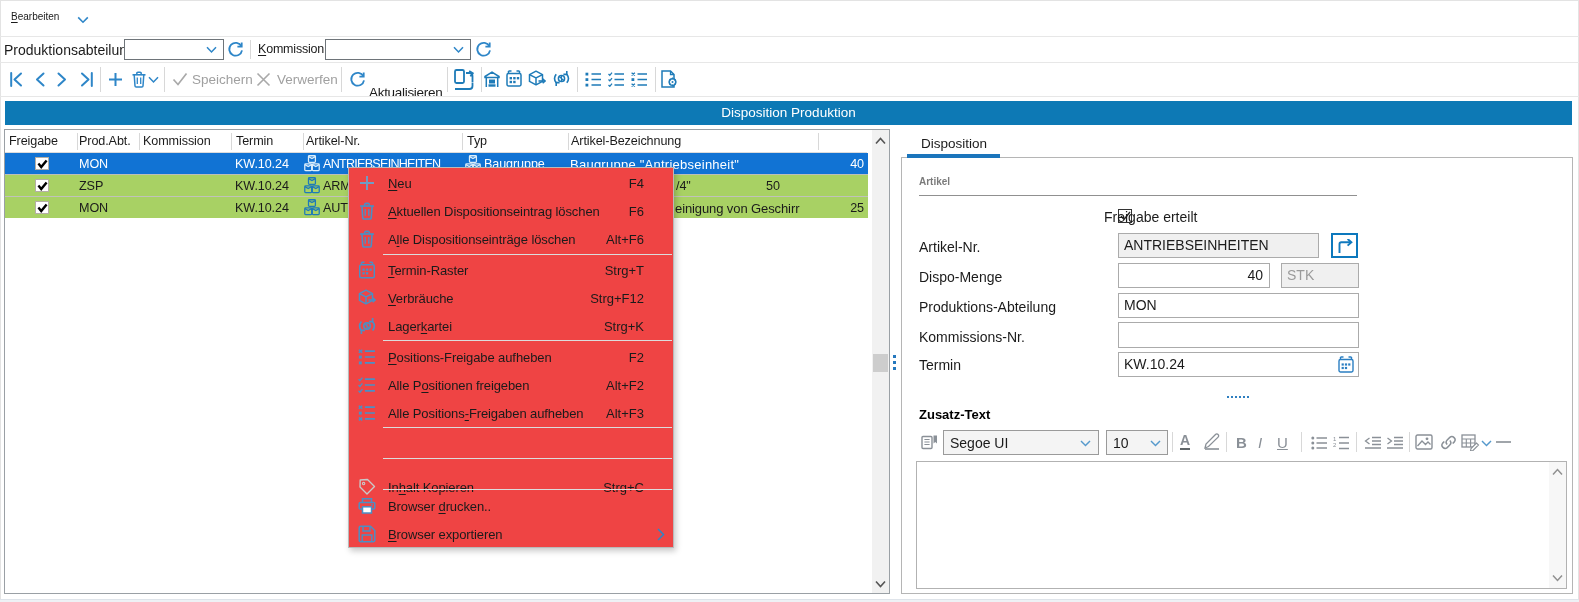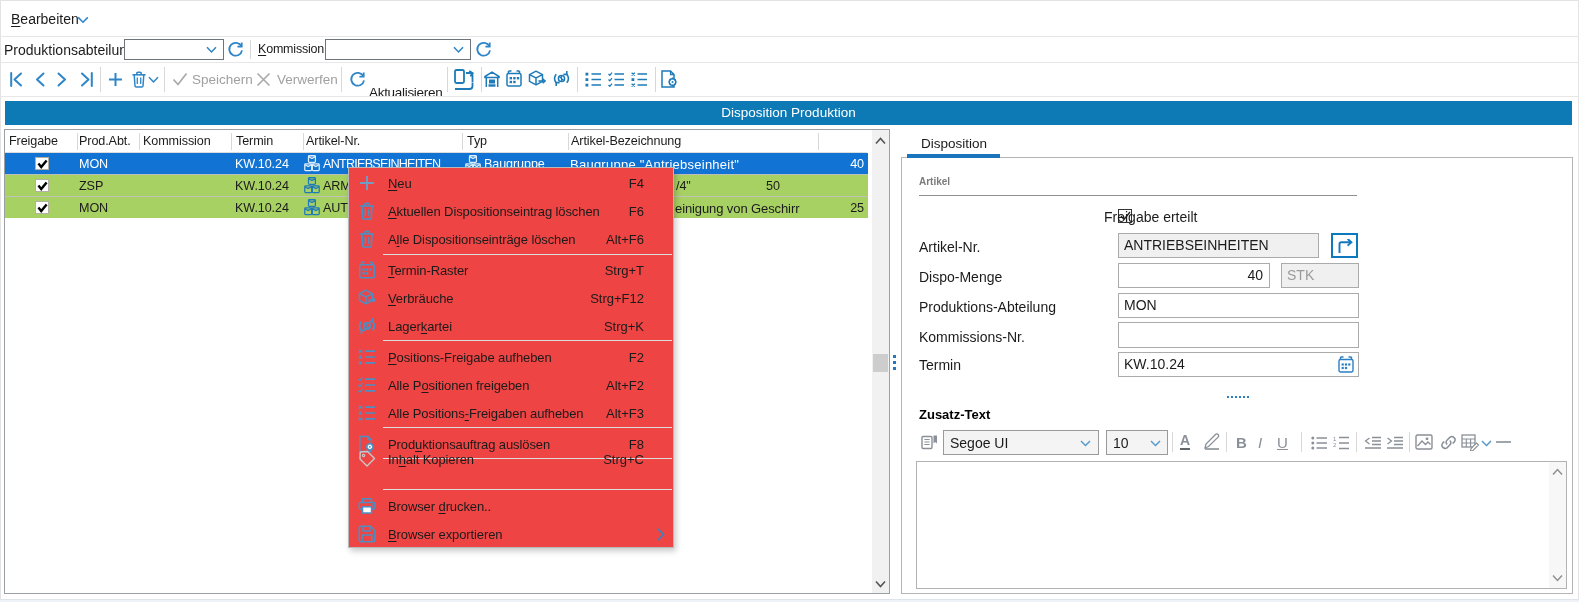--- a/index.html
+++ b/index.html
@@ -13,21 +13,21 @@
 .mi{position:absolute;left:0;width:100%;height:28px;}
 .mi .ic{position:absolute;left:9px;top:5px;width:18px;height:18px;}
 .mi .tx{position:absolute;left:39px;top:7px;font-size:13px;color:#1b1b1b;white-space:nowrap;letter-spacing:-0.1px;}
 .mi .sc{position:absolute;right:29px;top:7px;font-size:13px;color:#1b1b1b;white-space:nowrap;}
 .msep{position:absolute;left:34px;right:1px;height:1px;background:#dcdcdc;}
 </style>
 </head>
 <body>
 <div class="a" style="left:0;top:0;width:1579px;height:602px;border:1px solid #e3e3e3;box-sizing:border-box;"></div>
 
-<div class="a lb" style="left:11px;top:11px;font-size:14px;"><u>B</u>earbeiten</div>
+<div class="a lb" style="left:11px;top:11px;font-size:10px;"><u>B</u>earbeiten</div>
 <svg class="a" style="left:77px;top:16px;" width="12" height="8" viewBox="0 0 12 8">
     <path d="M1.2 1.4 L6 6.2 L10.8 1.4" fill="none" stroke="#2e86c8" stroke-width="1.6"></path>
   </svg>
 <div class="a" style="left:0;top:36px;width:1579px;height:1px;background:#e7e7e7;"></div>
 
 <div class="a lb" style="left:4px;top:42px;">Produktionsabteilung</div>
 <div class="a" style="left:124px;top:39px;width:100px;height:21px;border:1px solid #6e7479;box-sizing:border-box;background:#fff;"></div>
 <svg class="a" style="left:206px;top:46px;" width="11" height="8" viewBox="0 0 11 8">
     <path d="M1 1.2 L5.5 6 L10 1.2" fill="none" stroke="#2e86c8" stroke-width="1.5"></path>
   </svg>
@@ -488,33 +488,22 @@
     <svg class="ic" viewBox="0 0 17 16">
         <path d="M6.5 2.5 H16 M6.5 8 H16 M6.5 13.5 H16" stroke="#4a90c6" stroke-width="1.6" fill="none"></path>
         <path d="M0.8 1.2 L4 4 M4 1.2 L0.8 4" stroke="#4a90c6" stroke-width="1.4" fill="none"></path>
         <rect x="0.8" y="6.7" width="2.8" height="2.8" fill="#4a90c6"></rect>
         <path d="M0.8 12.2 L4 15 M4 12.2 L0.8 15" stroke="#4a90c6" stroke-width="1.4" fill="none"></path>
       </svg>
     <div class="tx">Alle Positions<u>-</u>Freigaben aufheben</div>
       <div class="sc">Alt+F3</div>
   </div>
   <div class="msep" style="top:259px;"></div>
-  <div class="mi" style="top:262px;">
-    <svg class="ic" viewBox="0 0 19 18">
-        <path d="M2 1 h8.5 l3.5 3.5 V17 H2 Z" fill="none" stroke="#4a90c6" stroke-width="1.5"></path>
-        <path d="M10.5 1 V4.5 H14" fill="none" stroke="#4a90c6" stroke-width="1.3"></path>
-        <circle cx="12.5" cy="12" r="3.3" fill="#fff" stroke="#4a90c6" stroke-width="1.4"></circle>
-        <circle cx="12.5" cy="12" r="1" fill="#4a90c6"></circle>
-        <path d="M12.5 7.6 v1.6 M12.5 14.8 v1.6 M8.6 12 h1.6 M14.8 12 h1.6 M9.7 9.2 l1.2 1.2 M14.1 13.6 l1.2 1.2 M15.3 9.2 l-1.2 1.2 M10.9 13.6 l-1.2 1.2" stroke="#4a90c6" stroke-width="1.2" fill="none"></path>
-      </svg>
-    <div class="tx">Prod<u>u</u>ktionsauftrag auslösen</div>
-      <div class="sc">F8</div>
-  </div>
   <div class="msep" style="top:290px;"></div>
-  <div class="mi" style="top:277px;text-align:center;">
+  <div class="mi" style="top:305px;text-align:center;">
     <svg class="ic" viewBox="0 0 18 18">
         <path d="M9.5 1.5 L16.5 8.5 L9 16 L2 9 L2.2 2 Z" fill="none" stroke="#c9c9c9" stroke-width="1.4" stroke-linejoin="round"></path>
         <circle cx="5.6" cy="5.6" r="1.2" fill="none" stroke="#c9c9c9" stroke-width="1.1"></circle>
       </svg>
     <div class="tx">In<u>h</u>alt Kopieren</div>
       <div class="sc">Strg+C</div>
   </div>
   <div class="msep" style="top:321px;"></div>
   <div class="mi" style="top:352px;">
     <svg class="ic" viewBox="0 0 18 18">

